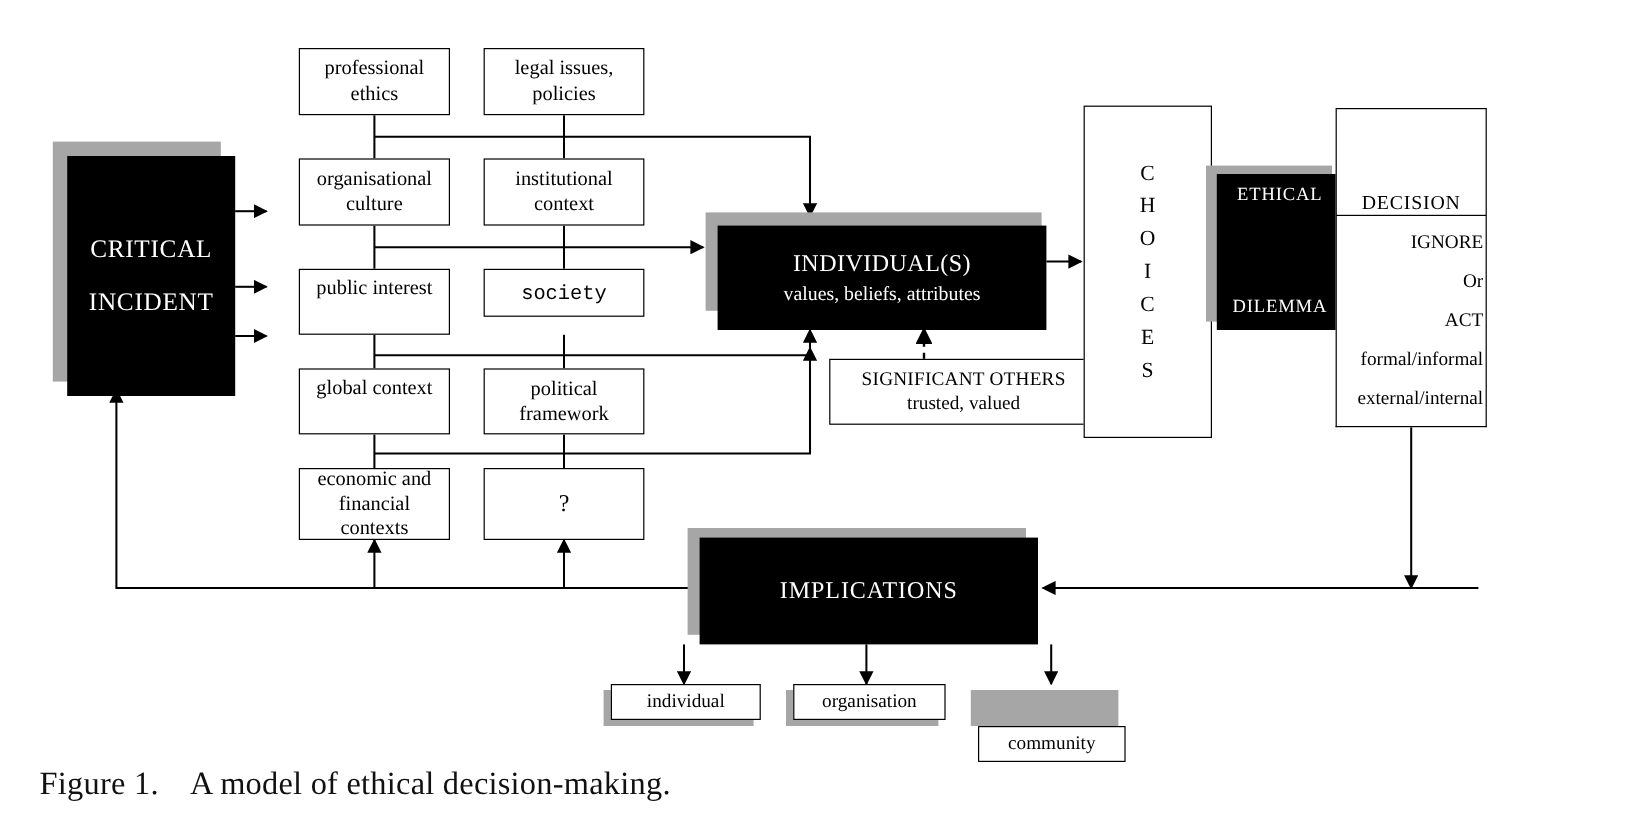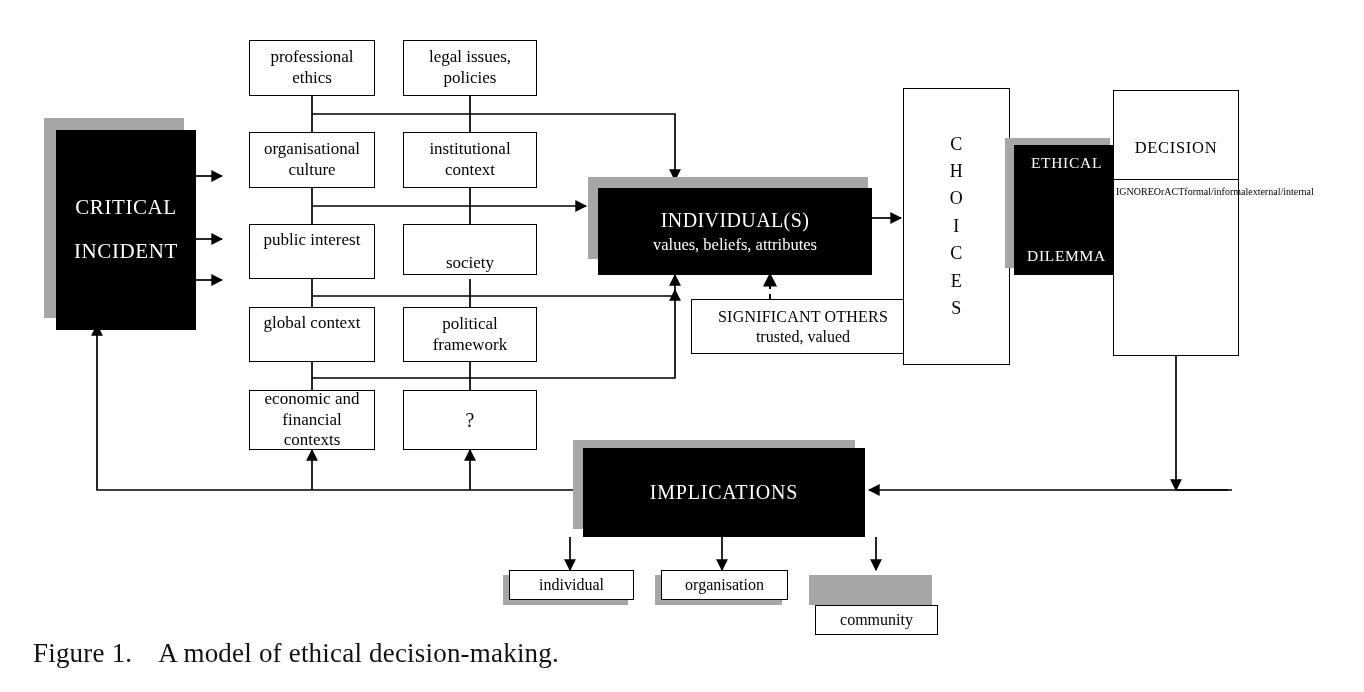--- a/index.html
+++ b/index.html
@@ -19,22 +19,22 @@
   .lbl-critical{font-size:21px;letter-spacing:.6px;}
   .lbl-critical div{margin:9px 0;}
   .lbl-ind-t{font-size:20px;letter-spacing:.4px;}
   .lbl-ind-s{font-size:16.5px;margin-top:3px;}
   .lbl-choices{font-size:18px;letter-spacing:.5px;}
   .lbl-choices span{display:block;line-height:1.52;}
   .lbl-ed{font-size:15.5px;letter-spacing:.7px;}
   .lbl-ed div{margin:13px 0;}
   .lbl-impl{font-size:20px;letter-spacing:.8px;}
   .dec-head{font-size:16.5px;letter-spacing:.7px;}
-  .dec-body{font-size:10px;display:flex;justify-content:space-around;
-            align-items:flex-start;padding:6px 2px;}
+  .dec-body{font-size:16px;display:flex;flex-direction:column;justify-content:space-around;
+            align-items:flex-end;padding:6px 2px;}
   .dec-body span{display:block;}
   .sig{font-size:16px;}
   .sig .t{letter-spacing:.2px;}
   .small-out{font-size:16px;}
 </style>
 </head>
 <body>
 
 <div id="stage">
 
@@ -127,21 +127,21 @@
   <div class="node wbox vstack" style="left:403px;top:132px;width:134px;height:56px;">
     <span>institutional</span>
     <span>context</span>
   </div>
 
   <div class="node wbox vstack" style="left:403px;top:40px;width:134px;height:56px;">
     <span>legal issues,</span>
     <span>policies</span>
   </div>
 
-  <div class="node wbox" style="left:403px;top:224px;width:134px;height:51px;align-items:flex-end;padding-top:5px;">
+  <div class="node wbox" style="left:403px;top:224px;width:134px;height:40px;align-items:center;padding-top:5px;font-family:Liberation Mono, monospace;">
     <span>society</span>
   </div>
 
   <div class="node wbox vstack" style="left:403px;top:307px;width:134px;height:55px;">
     <span>political</span>
     <span>framework</span>
   </div>
 
   <div class="node wbox" style="left:403px;top:390px;width:134px;height:60px;font-size:20px;">
     <span>?</span>
@@ -169,21 +169,21 @@
       <span>S</span>
     </div>
   </div>
 
   <div class="shadow" style="left:1005px;top:138px;width:105px;height:130px;"></div>
   <div class="node bbox vstack lbl-ed" style="left:1014px;top:145px;width:105px;height:130px;gap:48px;">
     <div>ETHICAL</div>
     <div>DILEMMA</div>
   </div>
 
-  <div class="node wbox" style="left:1113px;top:90px;width:126px;height:90px;align-items:center;padding-top:26px;">
+  <div class="node wbox" style="left:1113px;top:90px;width:126px;height:90px;align-items:flex-end;padding-top:26px;">
     <span class="dec-head">DECISION</span>
   </div>
   <div class="node wbox dec-body" style="left:1113px;top:180px;width:126px;height:176px;border-top:none;">
     <span>IGNORE</span>
     <span>Or</span>
     <span>ACT</span>
     <span>formal/informal</span>
     <span>external/internal</span>
   </div>
 

